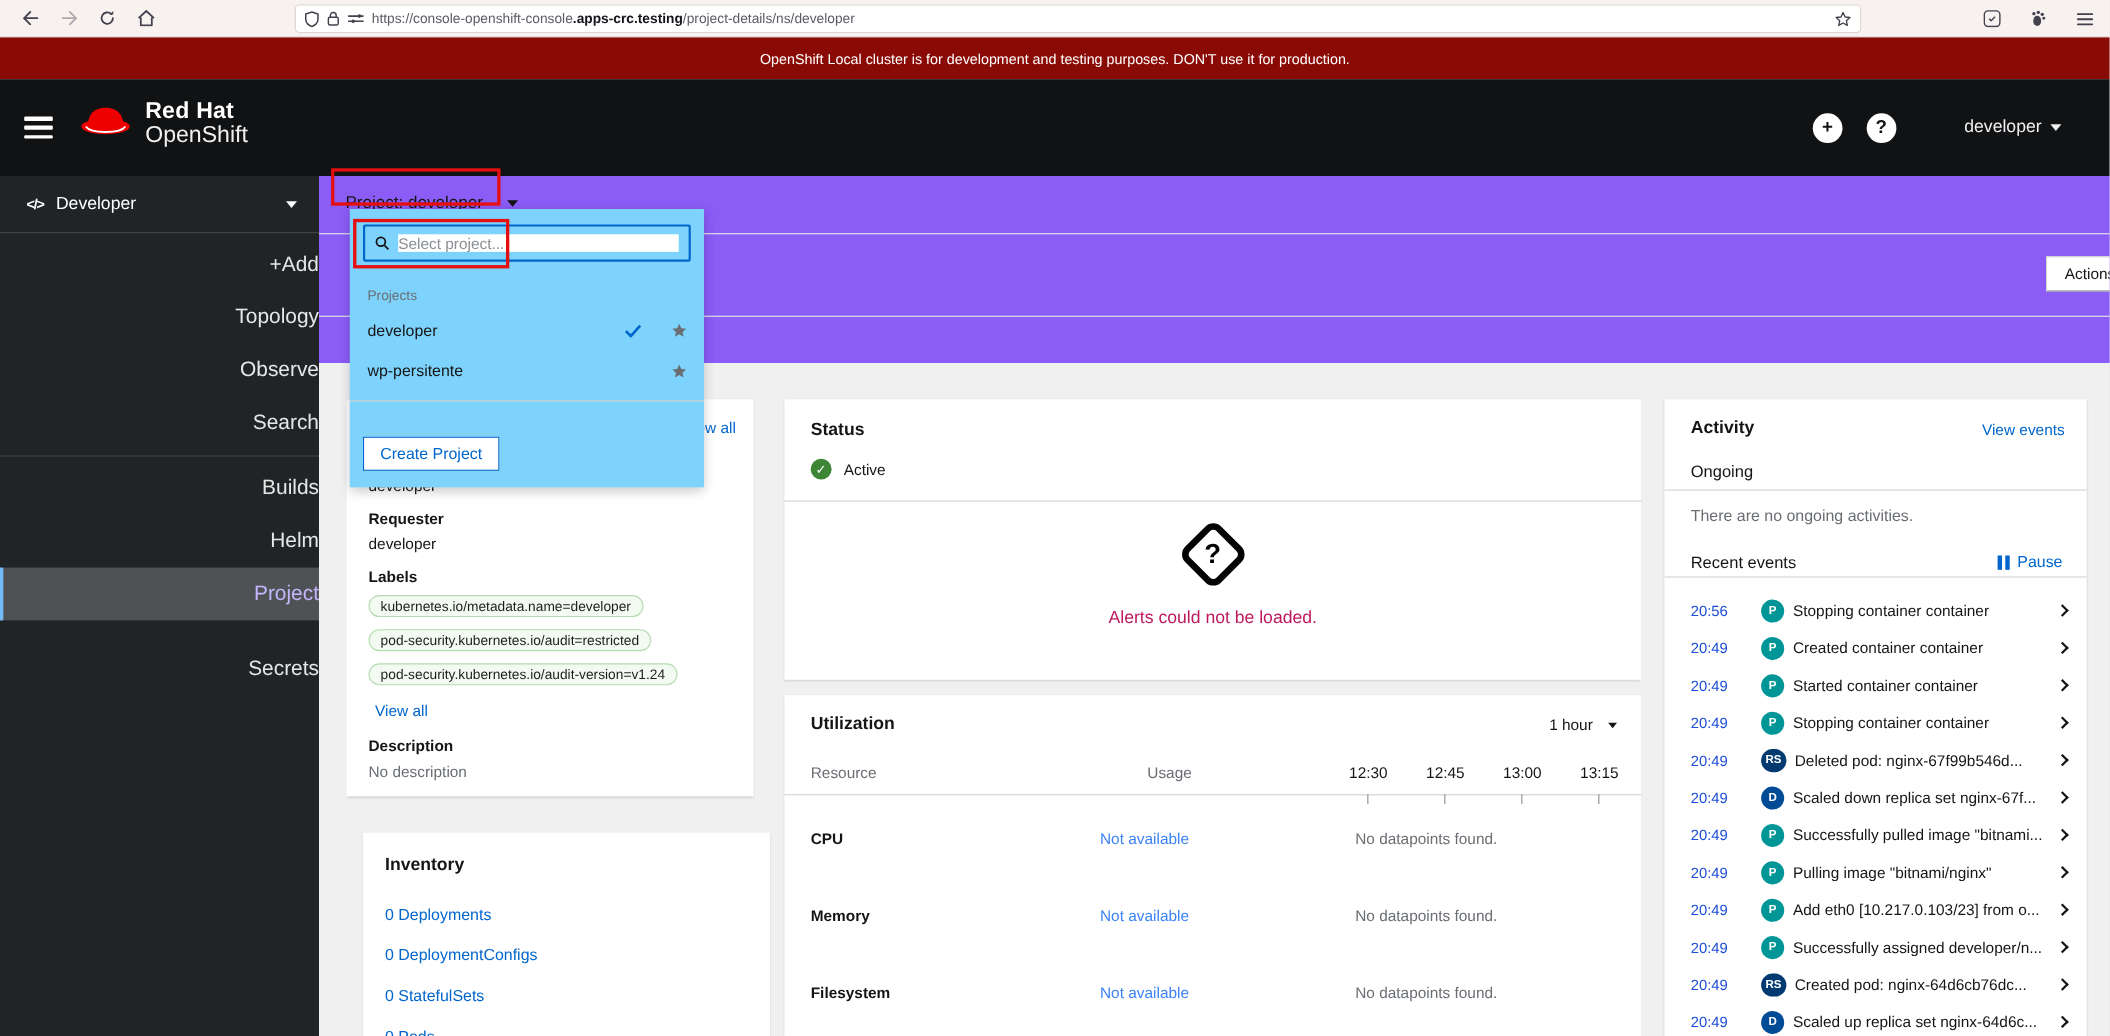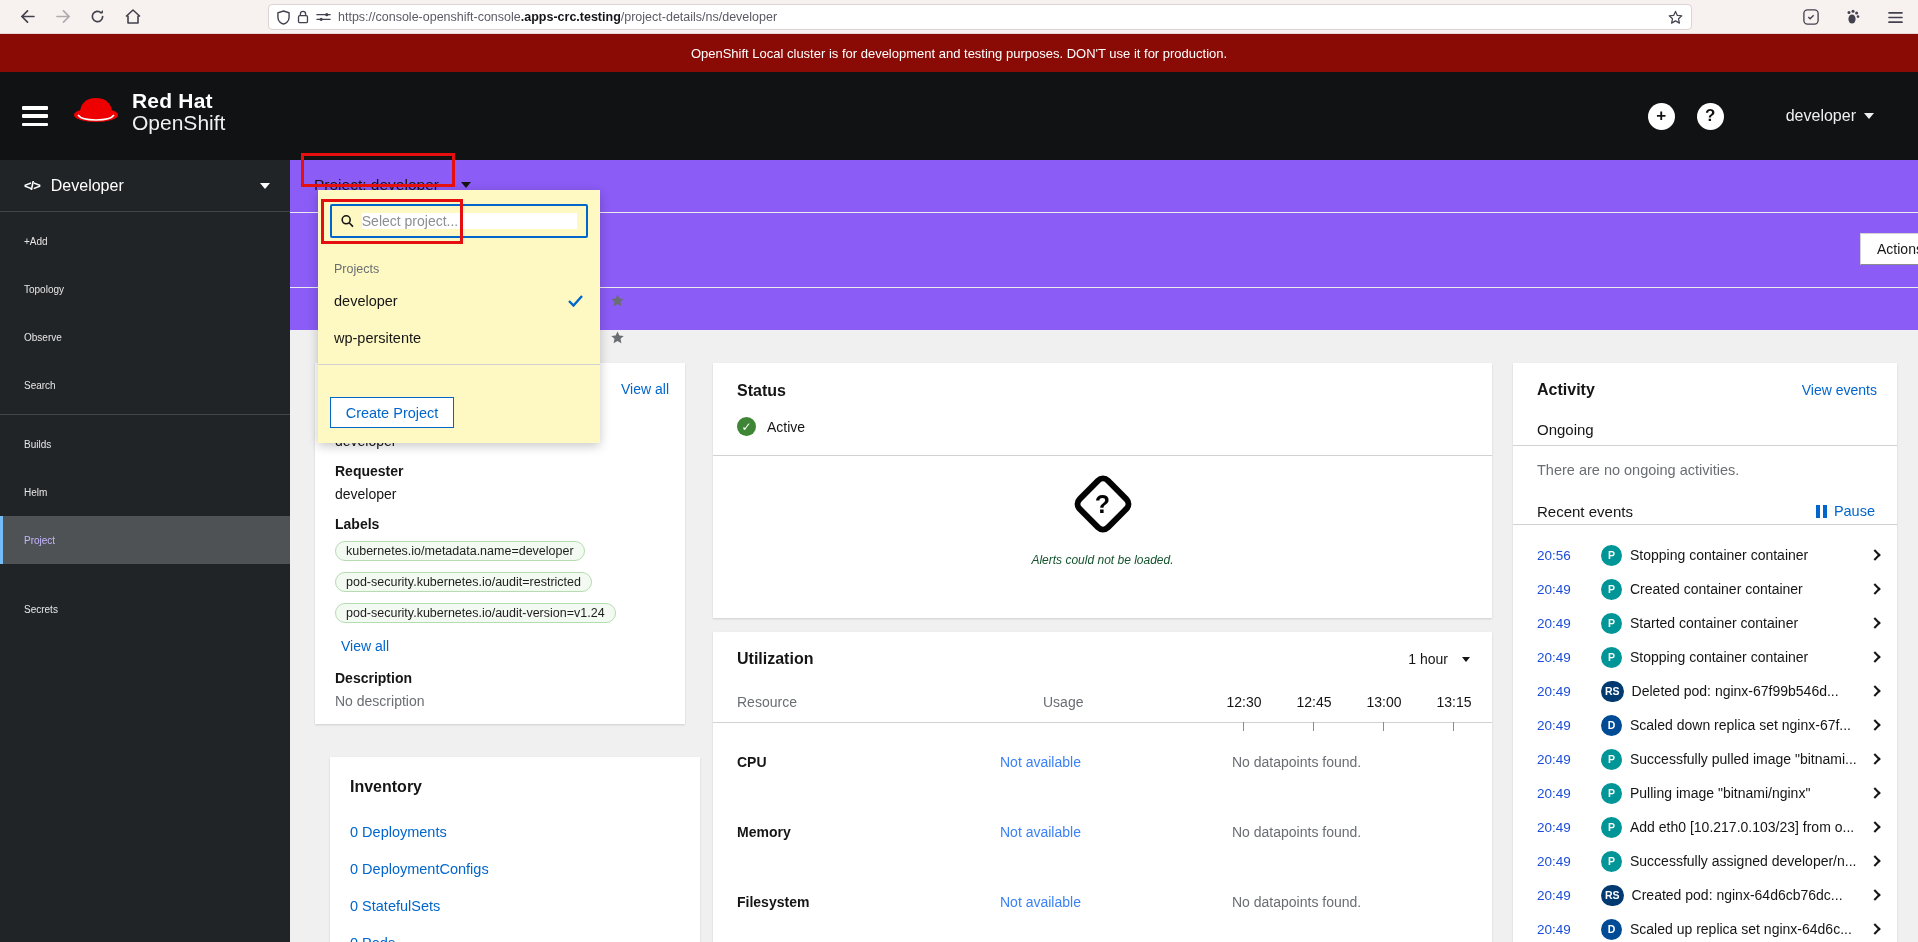--- a/index.html
+++ b/index.html
@@ -35,21 +35,21 @@
   .mast-circle { width:27px; height:27px; border-radius:50%; background:#fff; color:#111; display:flex; align-items:center; justify-content:center; font-weight:bold; font-size:17px; margin-right:22px; cursor:pointer; }
   .mast-user { color:#f0f0f0; font-size:16px; display:flex; align-items:center; gap:8px; margin:0 44px 0 40px; cursor:pointer; }
   .caret-down { width:0; height:0; border-left:5px solid transparent; border-right:5px solid transparent; border-top:6px solid currentColor; display:inline-block; }
 
   
   .sidebar { position:absolute; left:0; top:160px; width:290px; height:782px; background:#212427; }
   .persp { height:52px; display:flex; align-items:center; padding:0 20px 0 24px; border-bottom:1px solid rgba(255,255,255,.15); color:#fff; font-size:16px; cursor:pointer; }
   .persp-icon { font-weight:bold; font-size:13px; margin-right:11px; letter-spacing:-1px; color:#fff; }
   .persp .caret-down { margin-left:auto; color:#fff; }
   .nav-sec { padding-top:5px; }
-  .nav-item { position:relative; height:48px; display:flex; align-items:center; padding-left:24px; color:#e6e6e6; font-size:10px; cursor:pointer; }
+  .nav-item { position:relative; height:48px; display:flex; align-items:center; padding-left:24px; color:#e6e6e6; font-size:19px; cursor:pointer;justify-content:flex-end; }
   .nav-item.active { background:#4f5255; color:#c4b5fd; }
   .nav-item.active::before { content:""; position:absolute; left:0; top:0; bottom:0; width:3px; background:#73bcf7; }
   .nav-div { border-top:1px solid rgba(255,255,255,.15); margin-top:5px; }
   .nav-gap { height:16px; }
 
   
   .topband { position:absolute; left:290px; top:160px; width:1697px; height:170px; background:#8b5cf6; }
   .topband .line1 { position:absolute; left:0; top:52px; width:100%; border-top:1px solid #ececec; }
   .topband .line2 { position:absolute; left:0; top:127px; width:100%; border-top:1px solid #ececec; }
   .proj-selector { position:absolute; left:18px; top:13px; display:flex; align-items:center; gap:16px; cursor:pointer; }
@@ -74,21 +74,21 @@
 
   
   #status-card { left:713px; top:363px; width:779px; height:255px; }
   .sc-title { position:absolute; left:24px; top:19px; }
   .sc-active { position:absolute; left:24px; top:54px; display:flex; align-items:center; gap:11px; font-size:14px; color:#151515; }
   .ok-circ { width:19px; height:19px; border-radius:50%; background:#3e8635; color:#fff; font-size:12px; font-weight:bold; display:flex; align-items:center; justify-content:center; }
   .sc-div { position:absolute; left:0; top:92px; width:100%; border-top:1px solid #d2d2d2; }
   .alert-wrap { position:absolute; left:0; top:100px; width:100%; text-align:center; }
   .q-diamond { width:46px; height:46px; border:6px solid #030303; border-radius:10px; transform:rotate(45deg); margin:18px auto 0; display:flex; align-items:center; justify-content:center; }
   .q-diamond span { transform:rotate(-45deg); font-weight:bold; font-size:25px; color:#030303; }
-  .alert-msg { margin-top:26px; font-size:12px; color:#14532d;font-style:italic; }
+  .alert-msg { margin-top:26px; font-size:16px; color:#be185d; }
 
   
   #util-card { left:713px; top:632px; width:779px; height:310px; overflow:hidden; }
   .ut-title { position:absolute; left:24px; top:18px; }
   .ut-duration { position:absolute; right:22px; top:19px; display:flex; align-items:center; gap:14px; font-size:14px; color:#151515; cursor:pointer; }
   .ut-duration .caret-down { border-top-width:5px; border-left-width:4px; border-right-width:4px; color:#151515; }
   .ut-head { position:absolute; left:0; top:56px; width:100%; height:34px; font-size:14px; color:#6a6e73; }
   .ut-col-res { position:absolute; left:24px; top:6px; }
   .ut-col-usage { position:absolute; left:330px; top:6px; }
   .ut-times { position:absolute; right:0; top:6px; width:300px; height:20px; color:#151515; }
@@ -124,21 +124,21 @@
   .pause-ic i { width:4px; height:13px; background:#0066cc; display:block; }
   .ac-div2 { position:absolute; left:0; top:161px; width:100%; border-top:1px solid #d2d2d2; }
   .ev-list { position:absolute; left:0; top:175px; width:100%; }
   .ev-row { display:flex; align-items:center; height:34px; padding:0 18px 0 24px; cursor:pointer; }
   .ev-time { width:44px; flex:0 0 auto; font-size:13.5px; color:#1d4ed8; }
   .ev-badge { flex:0 0 auto; min-width:21px; height:21px; border-radius:11px; padding:0 4px; margin-left:20px; color:#fff; font-size:10.5px; font-weight:bold; display:flex; align-items:center; justify-content:center; }
   .ev-text { margin-left:8px; font-size:14px; color:#151515; white-space:nowrap; overflow:hidden; max-width:240px; }
   .ev-chev { margin-left:auto; width:8px; height:8px; border-top:2.5px solid #151515; border-right:2.5px solid #151515; transform:rotate(45deg); flex:0 0 auto; }
 
   
-  .dropdown-panel { position:absolute; left:318px; top:190px; width:282px; height:253px; background:#fef9c3; box-shadow:0 3px 10px rgba(0,0,0,.22); z-index:50; }
+  .dropdown-panel { position:absolute; left:318px; top:190px; width:322px; height:253px; background:#7dd3fc; box-shadow:0 3px 10px rgba(0,0,0,.22); z-index:50; }
   .dd-search { margin:14px 12px 10px; height:34px; border:2px solid #0066cc; border-radius:2px; display:flex; align-items:center; padding:0 9px; gap:8px; }
   .dd-search input { border:none; outline:none; font-size:14px; color:#151515; width:100%; font-family:inherit; }
   .dd-search input::placeholder { color:#8b8f93; }
   .dd-group { padding:14px 16px 6px; font-size:12.5px; color:#6a6e73; }
   .dd-item { position:relative; height:37px; display:flex; align-items:center; padding:0 16px; font-size:14.5px; color:#151515; cursor:pointer; }
   .dd-check { position:absolute; left:250px; color:#0066cc; display:flex; }
   .dd-star { position:absolute; left:292px; color:#6a6e73; display:flex; cursor:pointer; }
   .dd-sep { border-top:1px solid #d2d2d2; margin-top:8px; }
   .create-btn { position:absolute; left:12px; top:207px; width:124px; height:31px; background:#fff; border:1px solid #0066cc; color:#0066cc; font-size:14.5px; font-family:inherit; cursor:pointer; }
 

